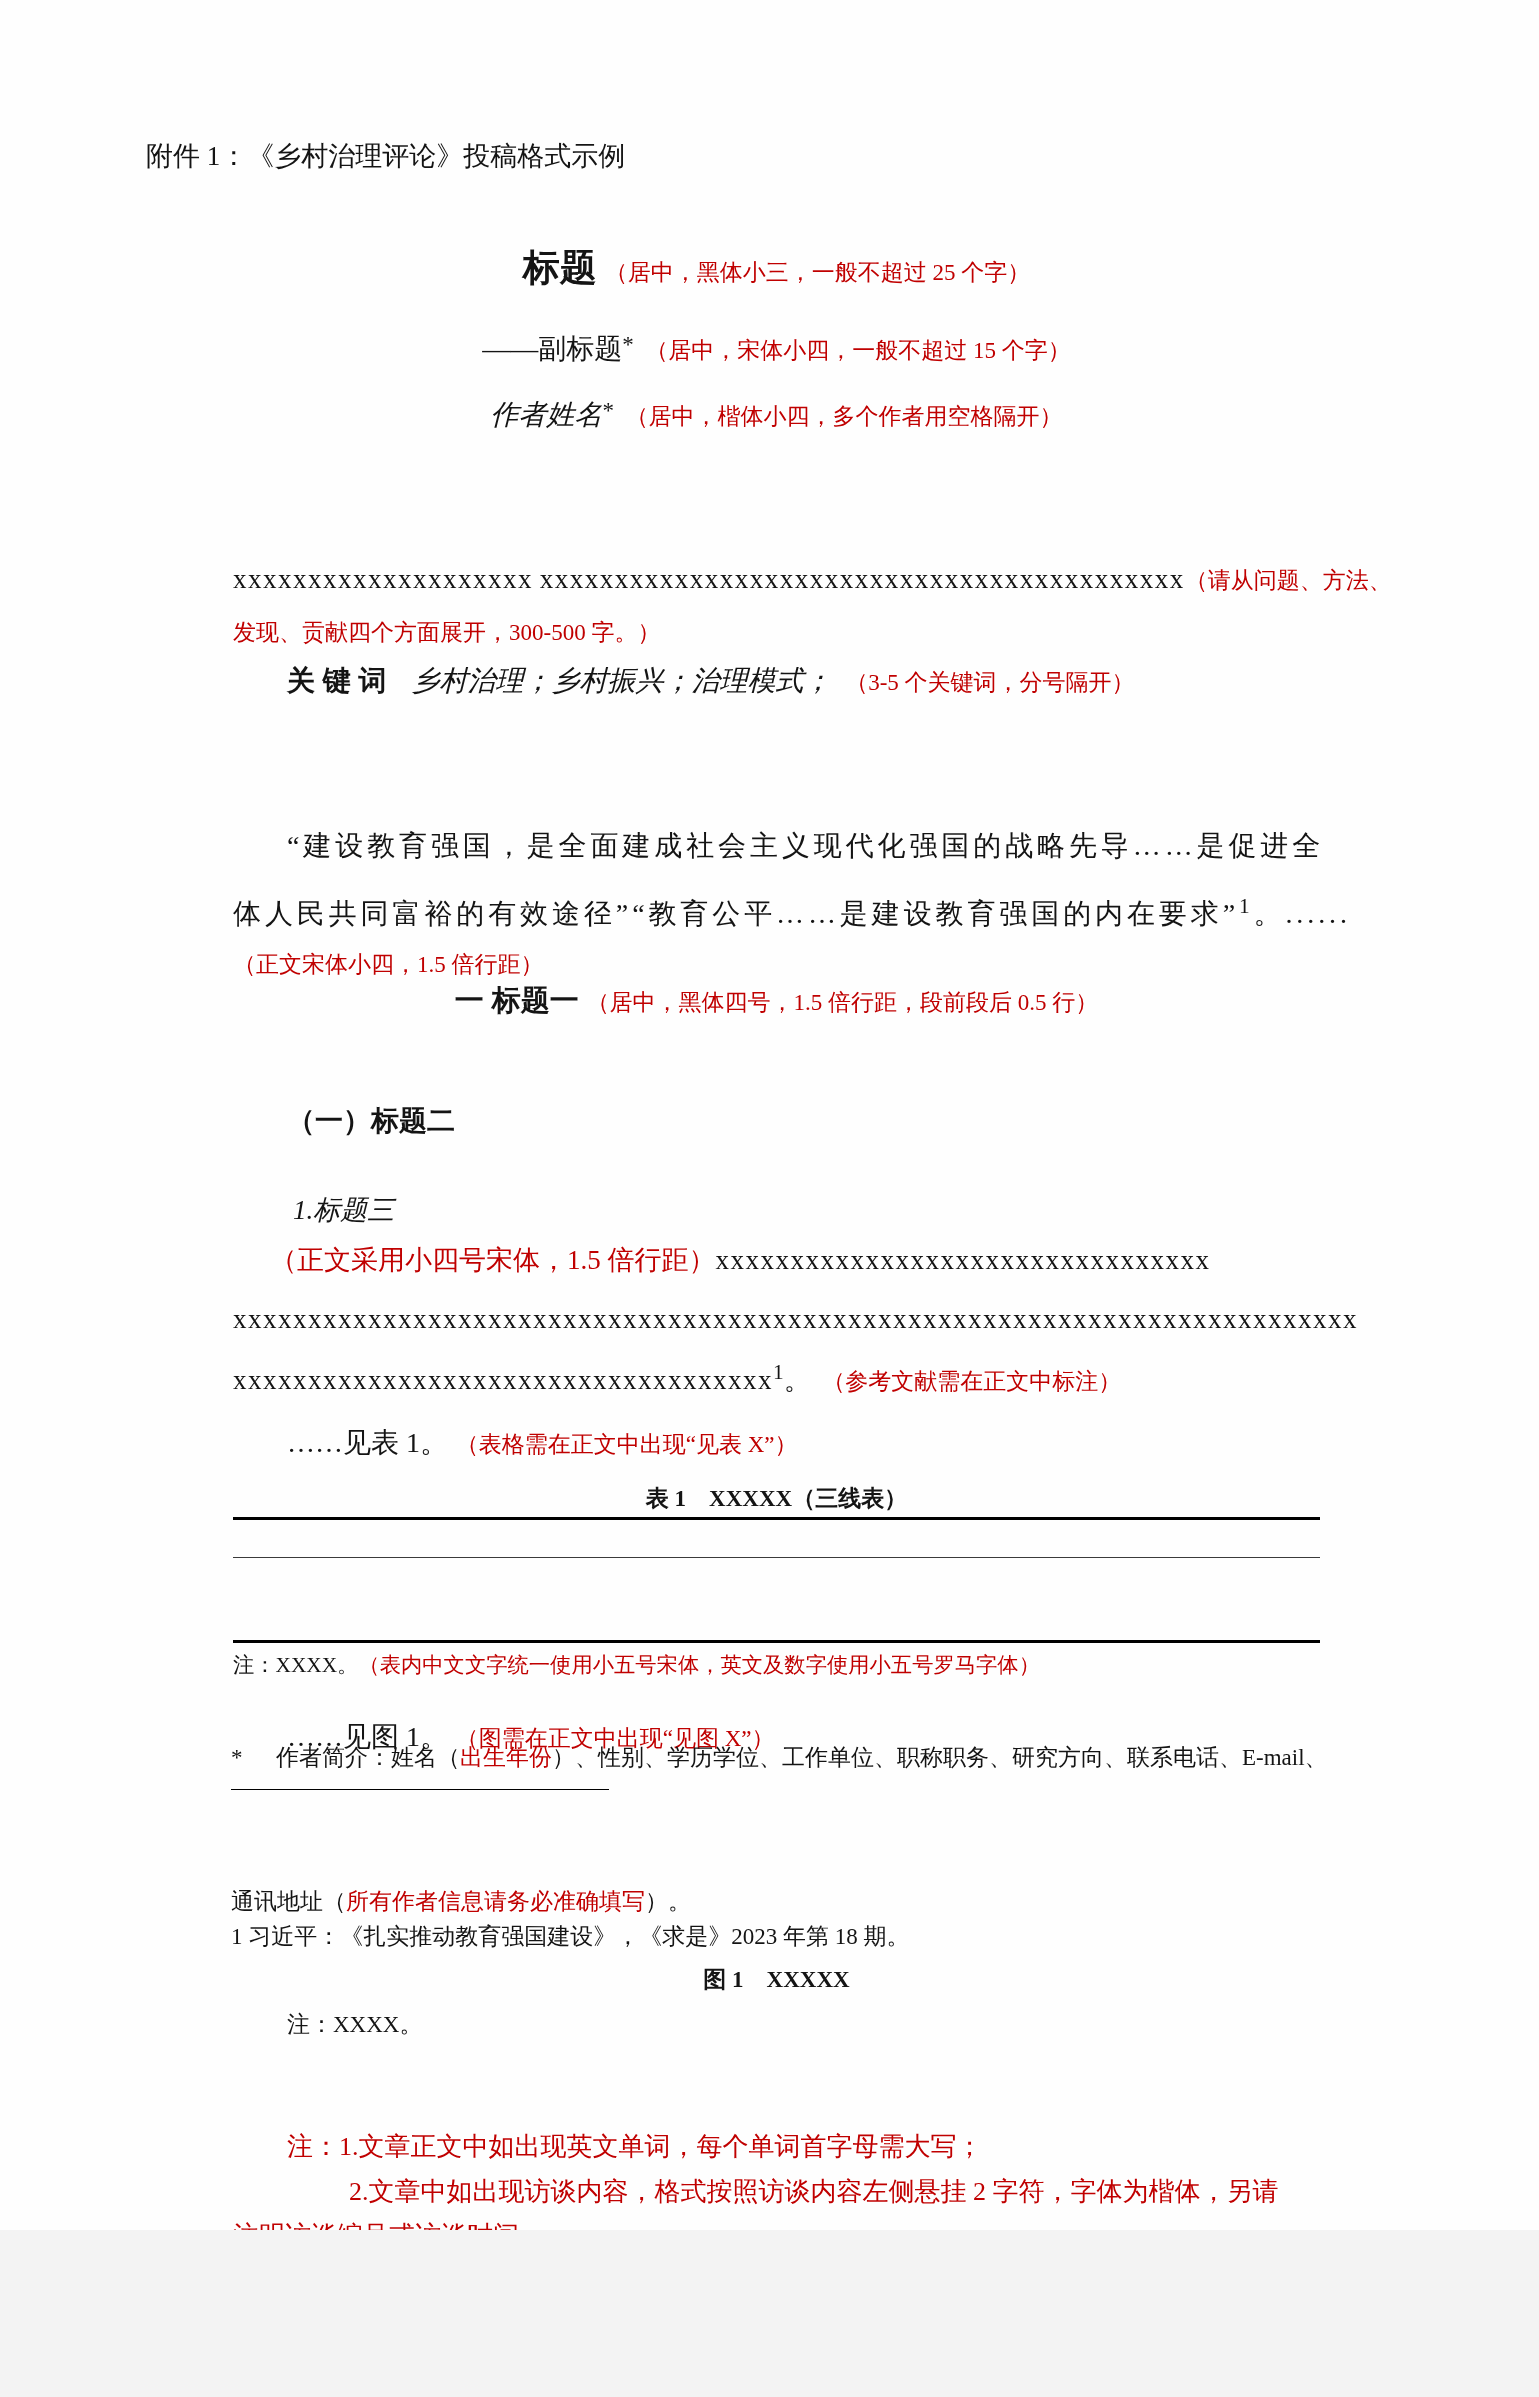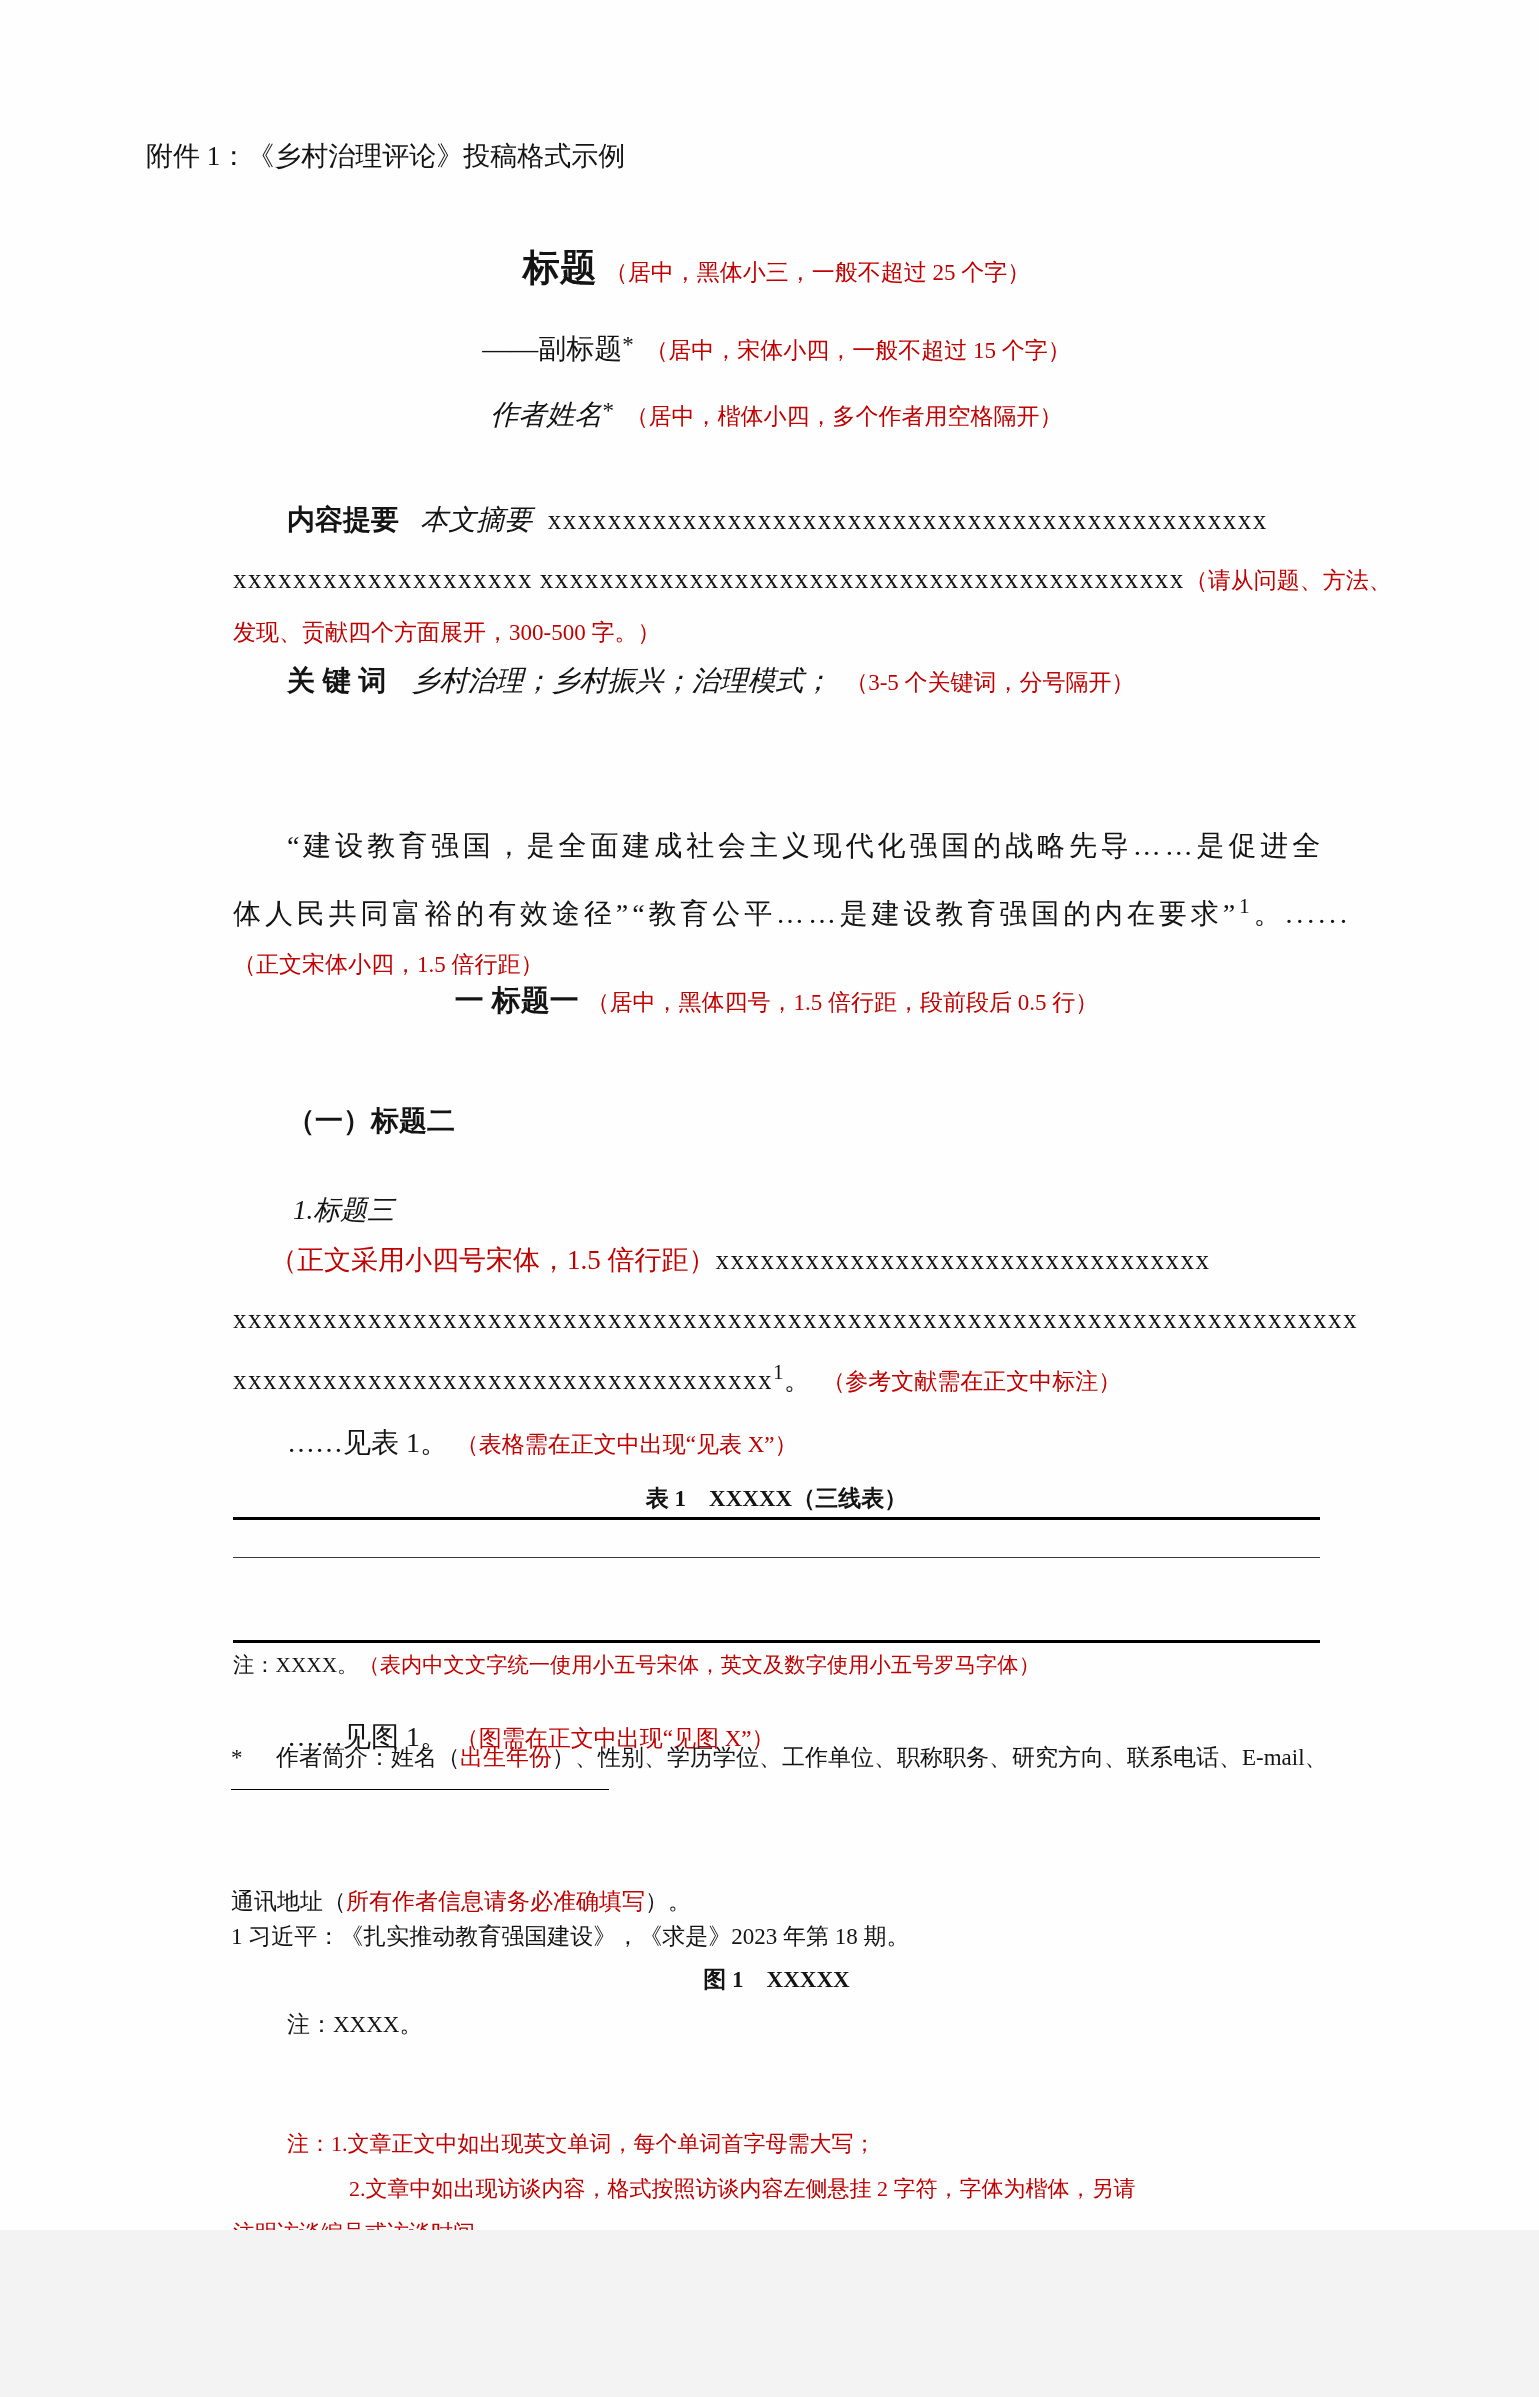--- a/index.html
+++ b/index.html
@@ -5,21 +5,21 @@
   html,body{margin:0;padding:0;background:#f3f3f3;}
   #page{position:relative;width:1540px;height:2230px;background:#fefefe;margin:0 auto;
         font-family:"Liberation Serif","DejaVu Serif",serif;color:#141414;overflow:hidden;}
   .abs{position:absolute;white-space:nowrap;}
   .ctr{left:233px;width:1087px;text-align:center;}
   .sans-bold{font-family:"Liberation Sans","DejaVu Sans",sans-serif;font-weight:700;}
   .serif-bold{font-weight:700;}
   .kai{font-style:italic;}
   .red{color:#c00000;}
   .fs22{font-size:21.3px;} .fs24{font-size:23px;}
-  .fs27{font-size:22px;text-align:center;} .fs28{font-size:27px;} .fs29{font-size:28px;}
+  .fs27{font-size:26px;text-align:center;} .fs28{font-size:27px;} .fs29{font-size:28px;}
   .fs30{font-size:29px;} .fs38{font-size:37px;}
   .xrun{letter-spacing:1.5px;}
   .qspace{letter-spacing:3.9px;}
   sup{font-size:0.62em;vertical-align:super;line-height:0;}
   .fnmark{display:inline-block;width:45px;}
   .sep{border-top:1.9px solid #000;}
   #tbl{position:absolute;top:1517px;left:233px;width:1087px;border-top:3.9px solid #000;border-bottom:3.9px solid #000;}
   #tbl .trow-head{height:37px;border-bottom:1.9px solid #3a3a3a;}
   #tbl .trow-body{height:82px;}
   #wm{color:#e2e2e2;font-family:"Liberation Sans",sans-serif;font-weight:700;}
@@ -34,23 +34,20 @@
   <div class="abs ctr" style="top:243px">
     <span class="sans-bold fs38" style="margin-right:7.8px">标题</span><span class="red fs24">（居中，黑体小三，一般不超过 25 个字）</span>
   </div>
   <div class="abs ctr" style="top:330px">
     <span class="fs29">——副标题</span><sup class="fs24">*</sup><span class="red fs24" style="margin-left:11.6px">（居中，宋体小四，一般不超过 15 个字）</span>
   </div>
   <div class="abs ctr" style="top:396px">
     <span class="kai fs29">作者姓名</span><sup class="fs24">*</sup><span class="red fs24" style="margin-left:11.6px">（居中，楷体小四，多个作者用空格隔开）</span>
   </div>
 
-  <div class="abs fs29" style="top:501px;left:233px">
-    <span class="sans-bold" style="margin-left:54px;margin-right:21.3px">内容提要</span><span class="kai" style="margin-right:15.5px">本文摘要</span><span class="xrun fs28">xxxxxxxxxxxxxxxxxxxxxxxxxxxxxxxxxxxxxxxxxxxxxxxx</span>
-  </div>
   <div class="abs fs28" style="top:564px;left:233px">
     <span class="xrun">xxxxxxxxxxxxxxxxxxxx</span>
     <span class="xrun">xxxxxxxxxxxxxxxxxxxxxxxxxxxxxxxxxxxxxxxxxxx</span><span class="red fs24">（请从问题、方法、</span>
   </div>
   <div class="abs red fs24" style="top:617px;left:233px">发现、贡献四个方面展开，300-500 字。）</div>
 
   <div class="abs fs29" style="top:662px;left:233px">
     <span class="sans-bold" style="margin-left:54px;margin-right:25px">关 键 词</span><span class="kai" style="margin-right:13.6px">乡村治理；乡村振兴；治理模式；</span><span class="red fs24">（3-5 个关键词，分号隔开）</span>
   </div>
 

